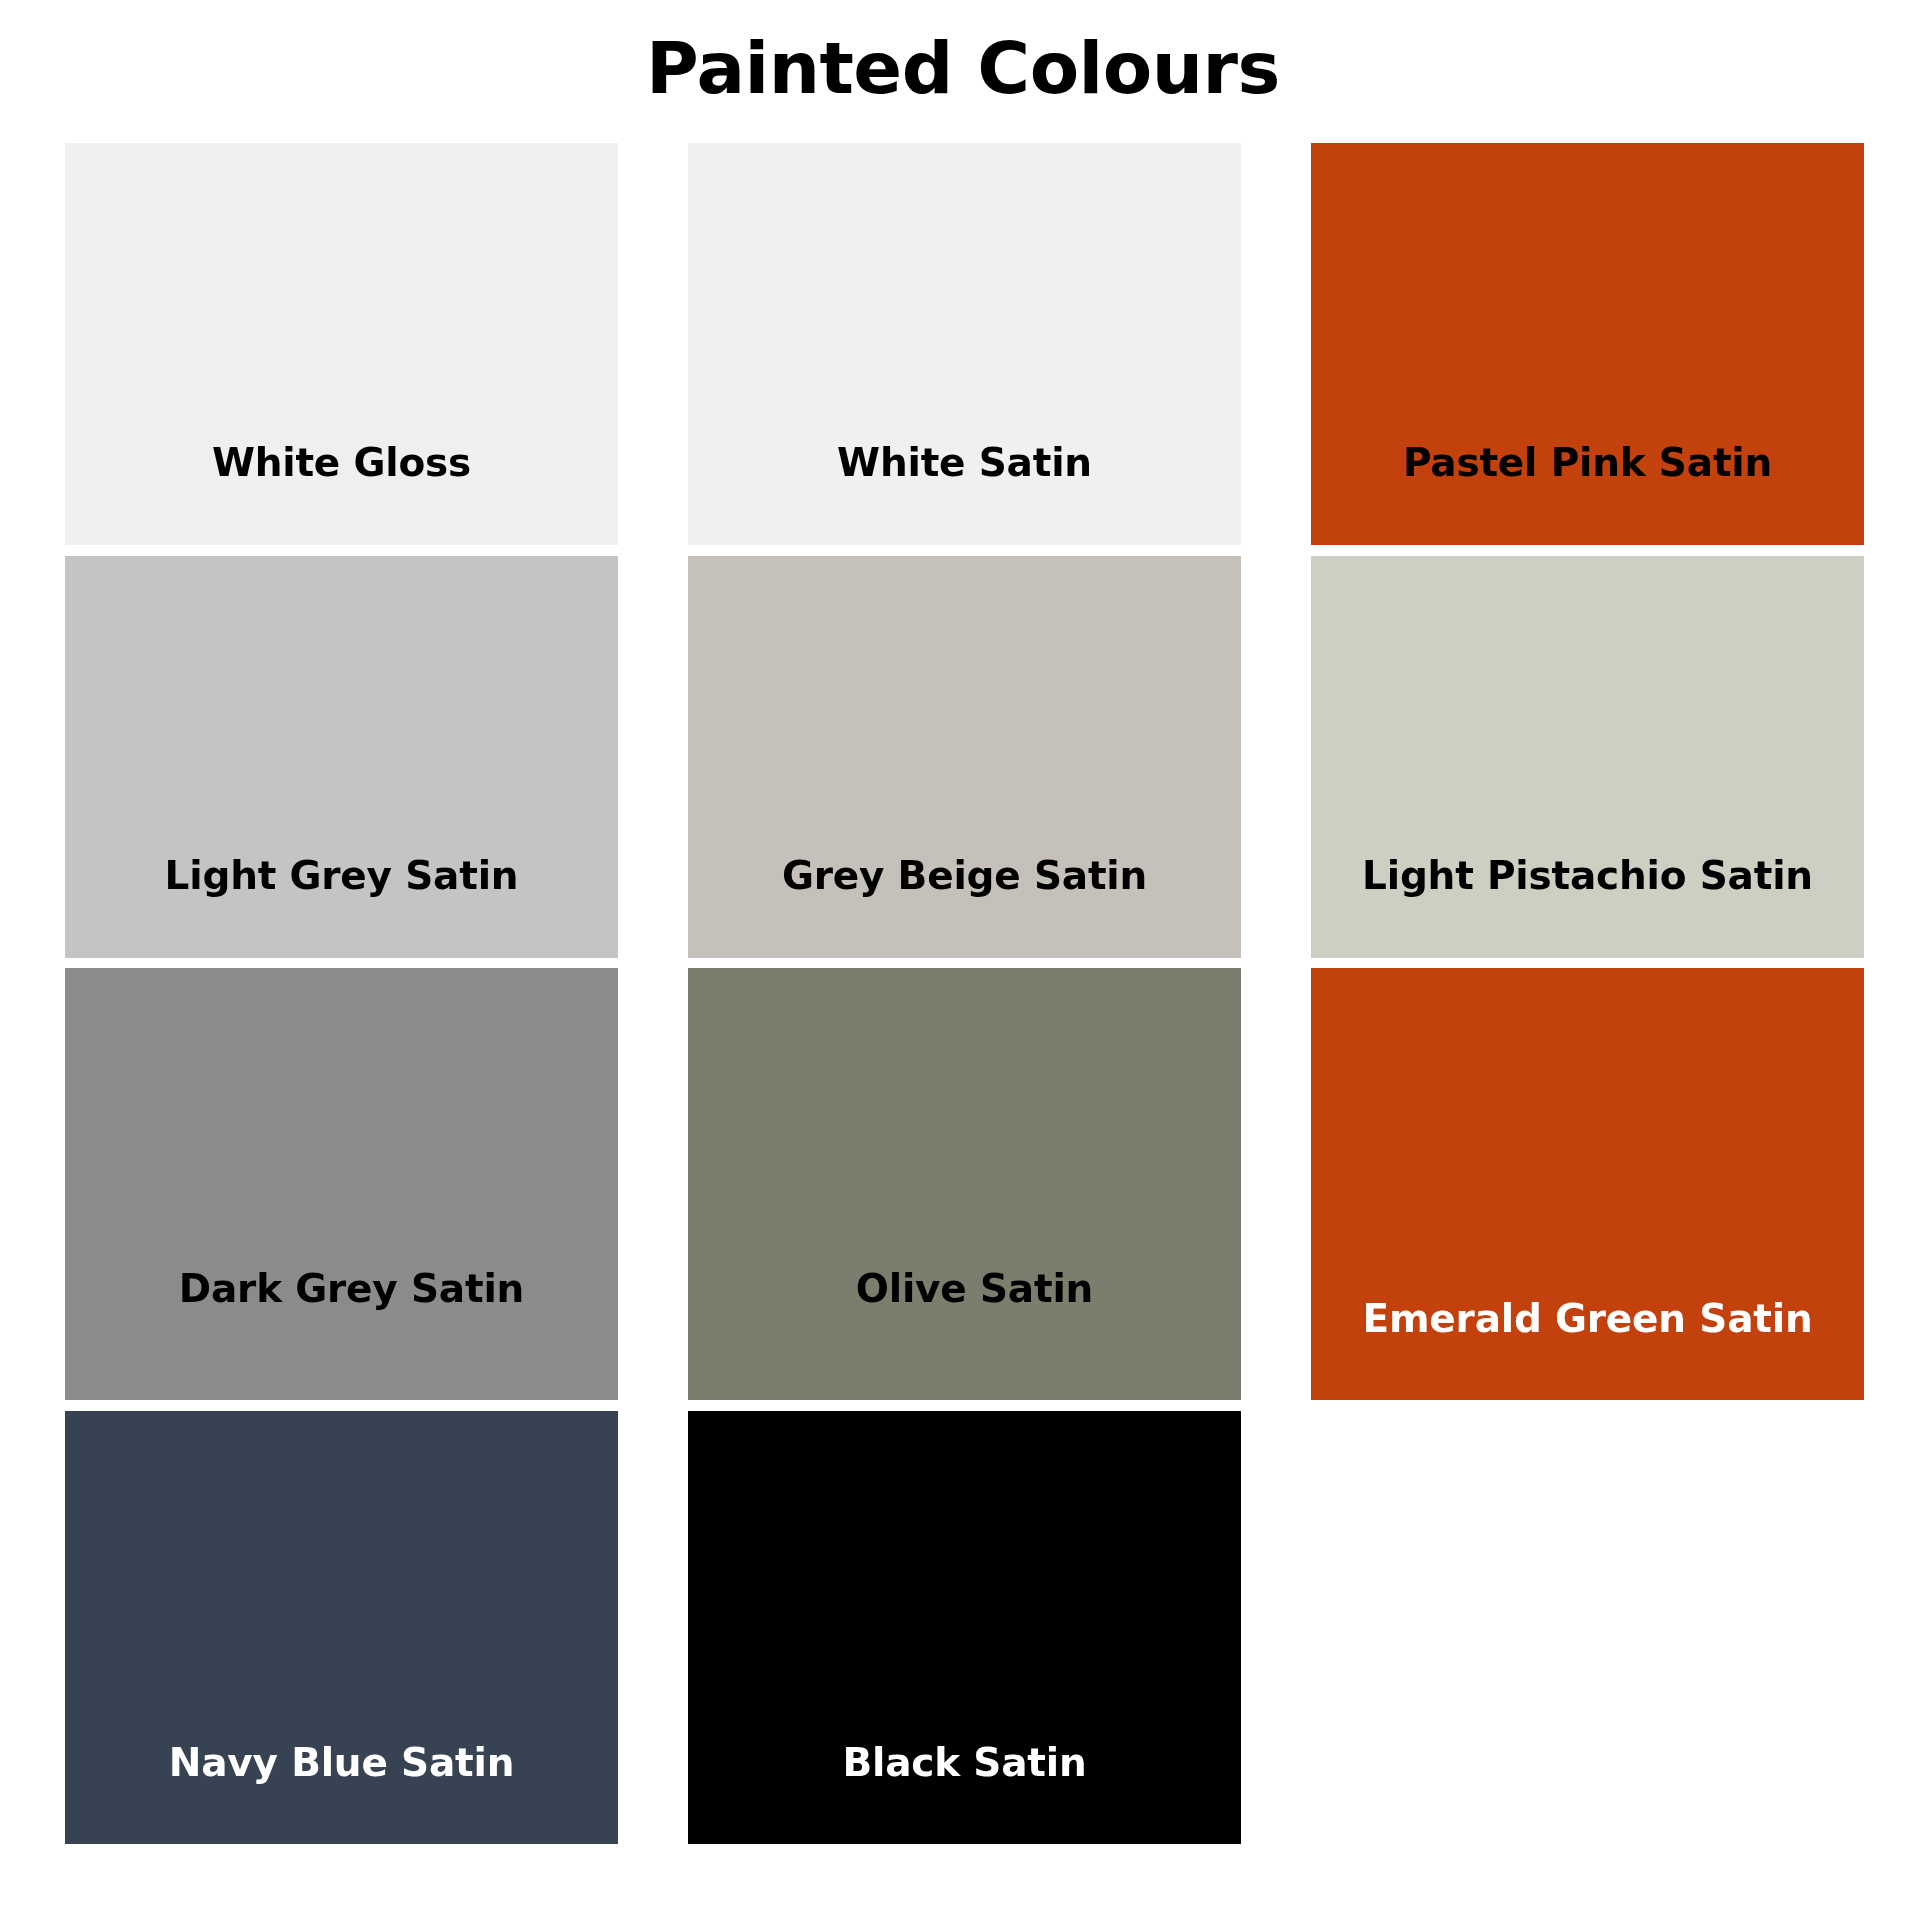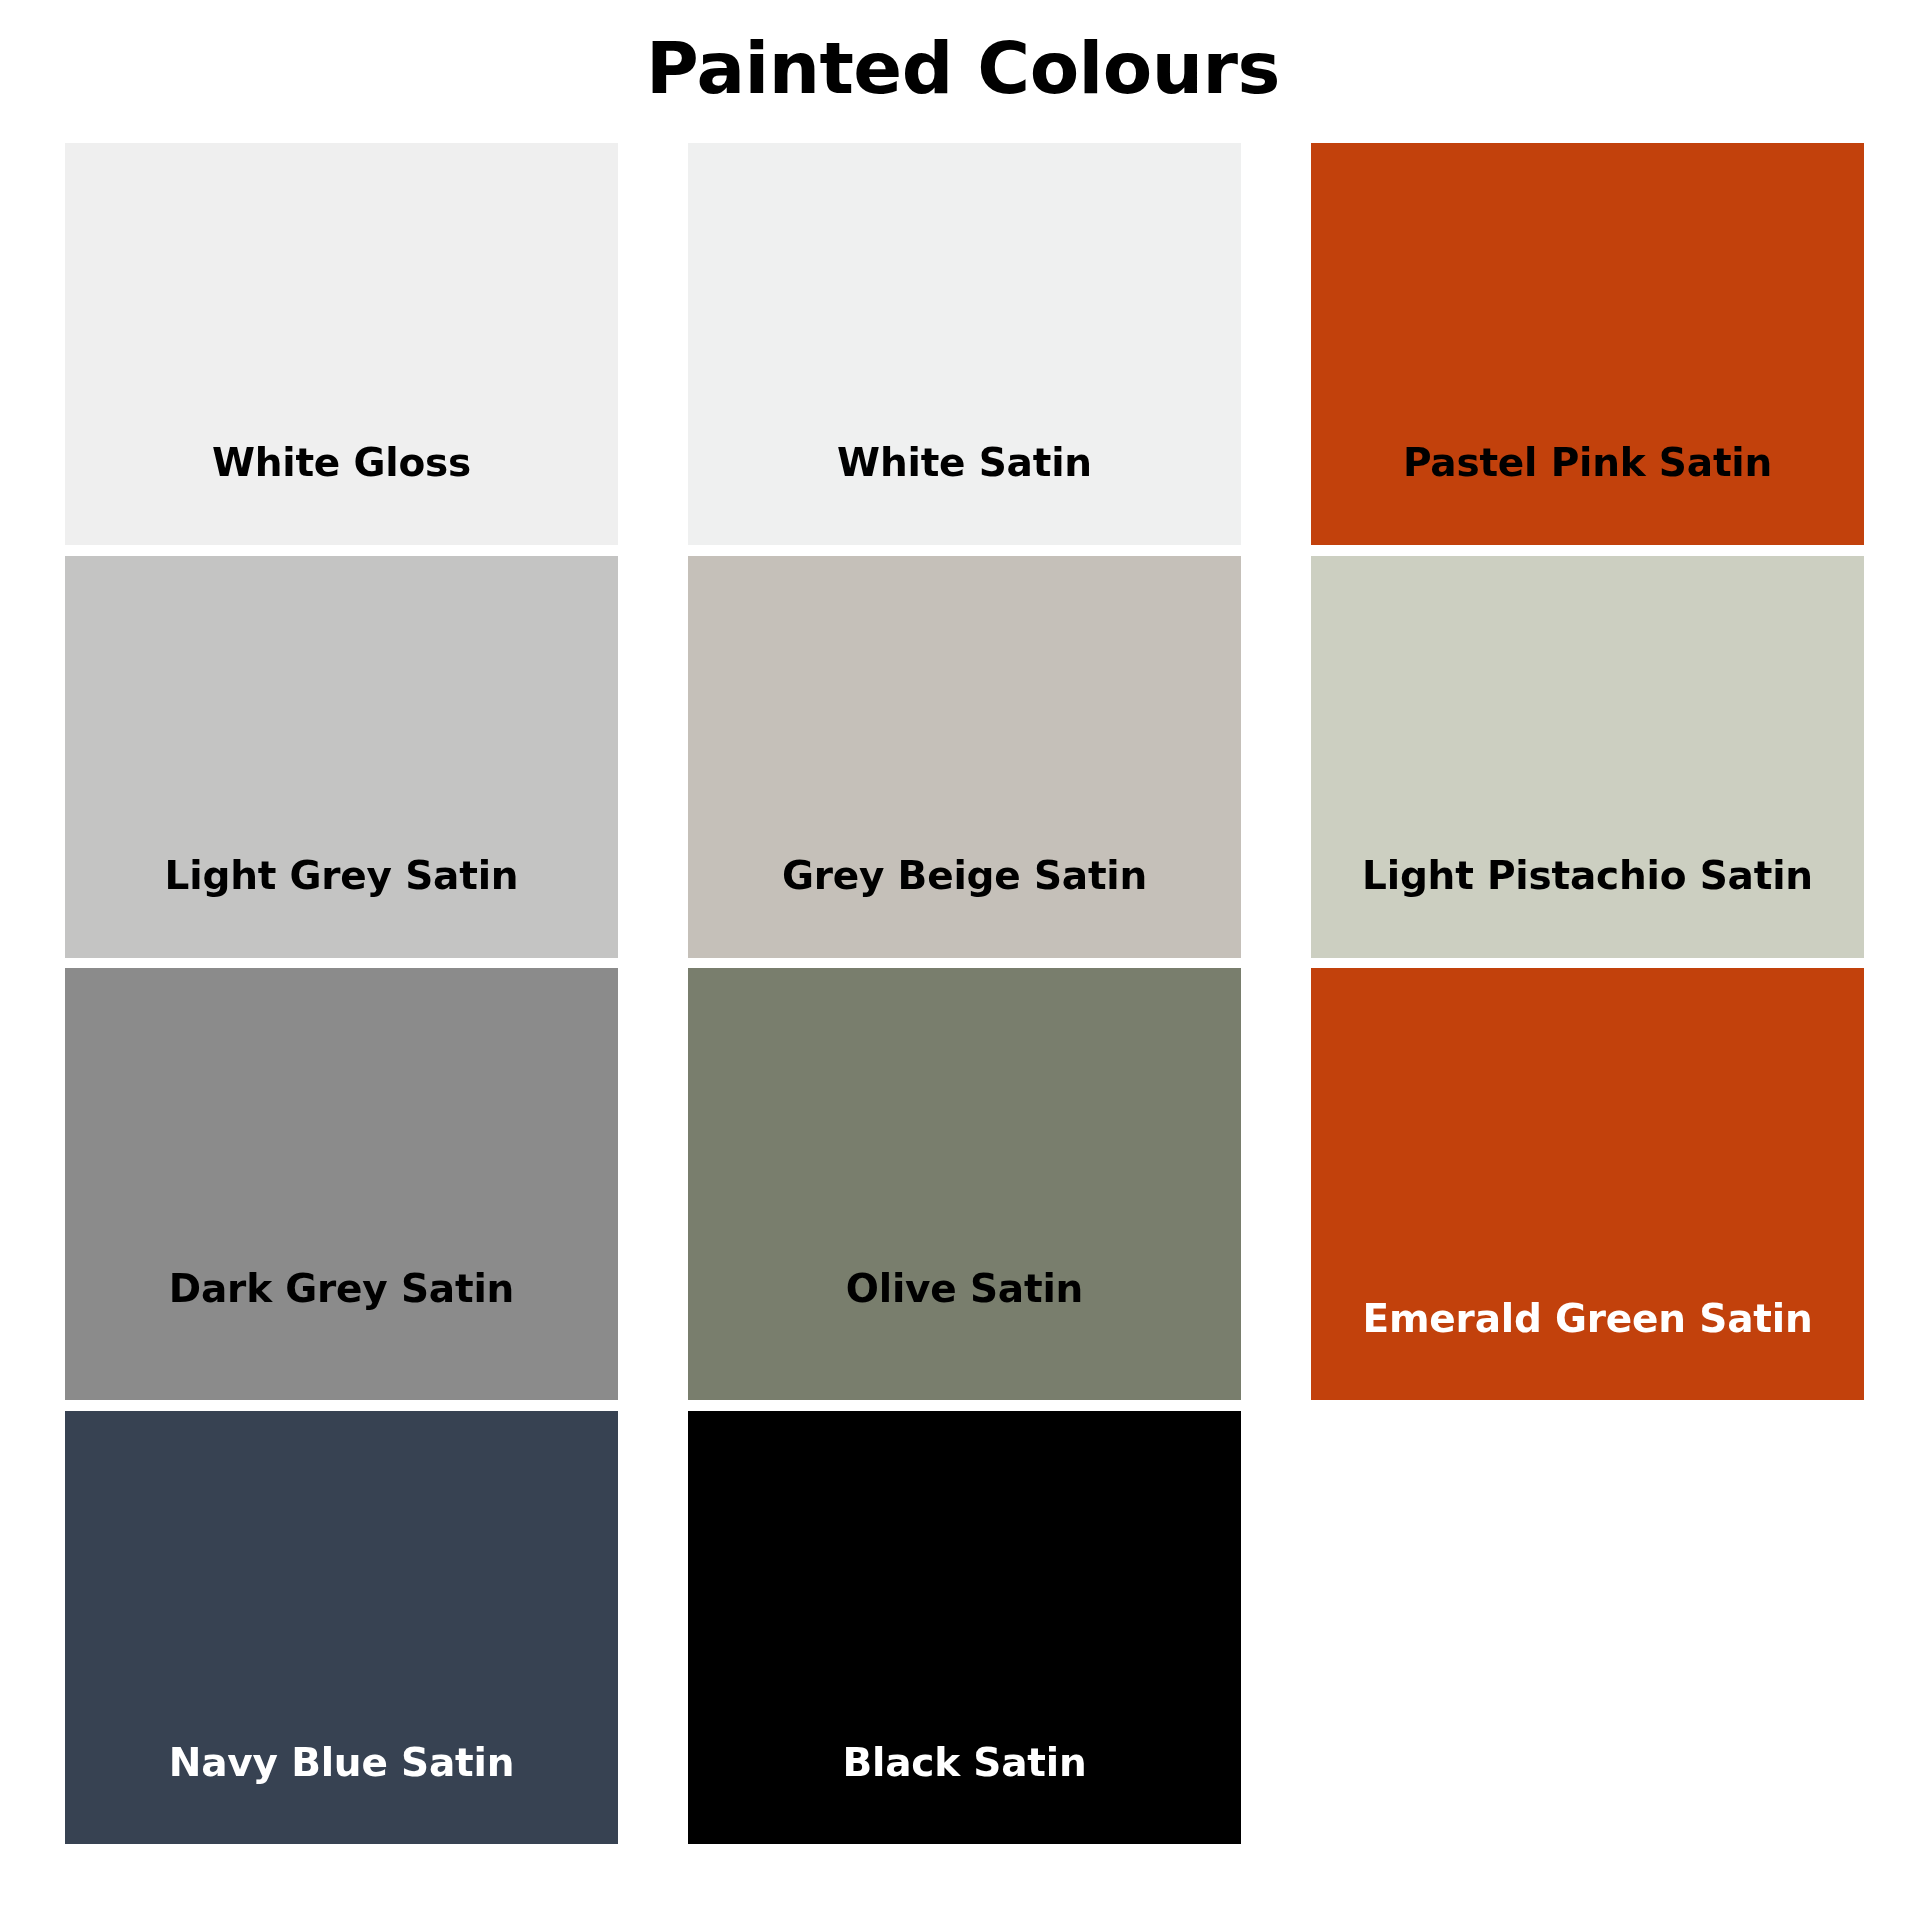--- a/index.html
+++ b/index.html
@@ -66,21 +66,21 @@
     font-weight: bold;
     font-size: 39px;
     line-height: 46px;
     letter-spacing: -0.2px;
     white-space: nowrap;
   }
 
   
   .row-1 .swatch-label { bottom: 59px; }
   .row-2 .swatch-label { bottom: 59px; }
-  .row-3 .swatch-label { bottom: 88px; }
+  .row-3 .swatch-label { bottom: 88px; margin-left: 10px; }
   .row-4 .swatch-label { bottom: 58px; }
 
   .label-dark  { color: #000000; }
   .label-light { color: #ffffff; }
 </style>
 </head>
 <body>
 
 <div class="page" style="background-color: rgb(255, 255, 255);">
 

